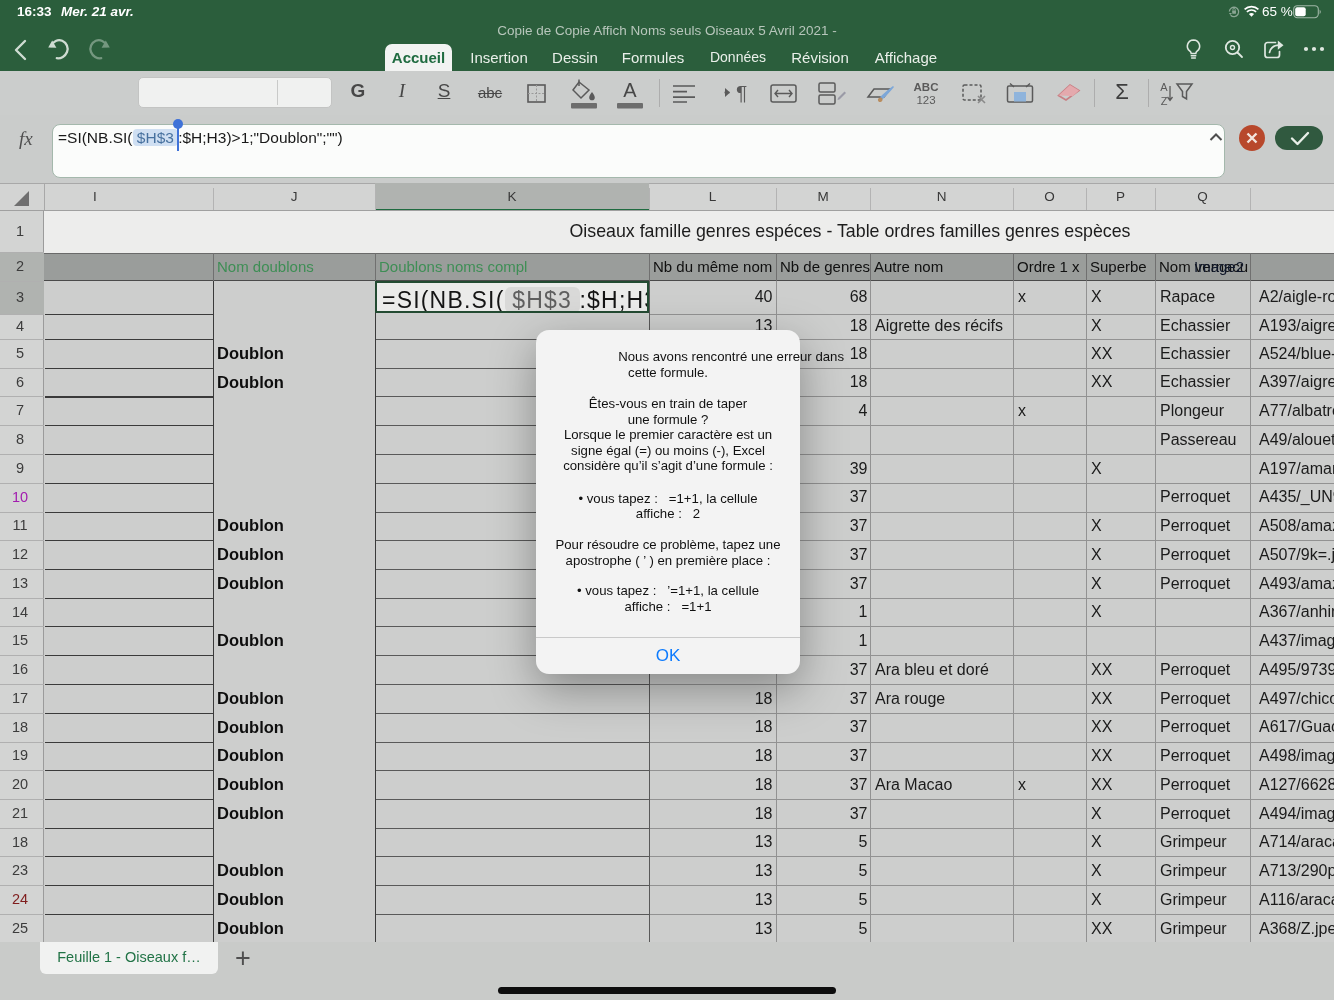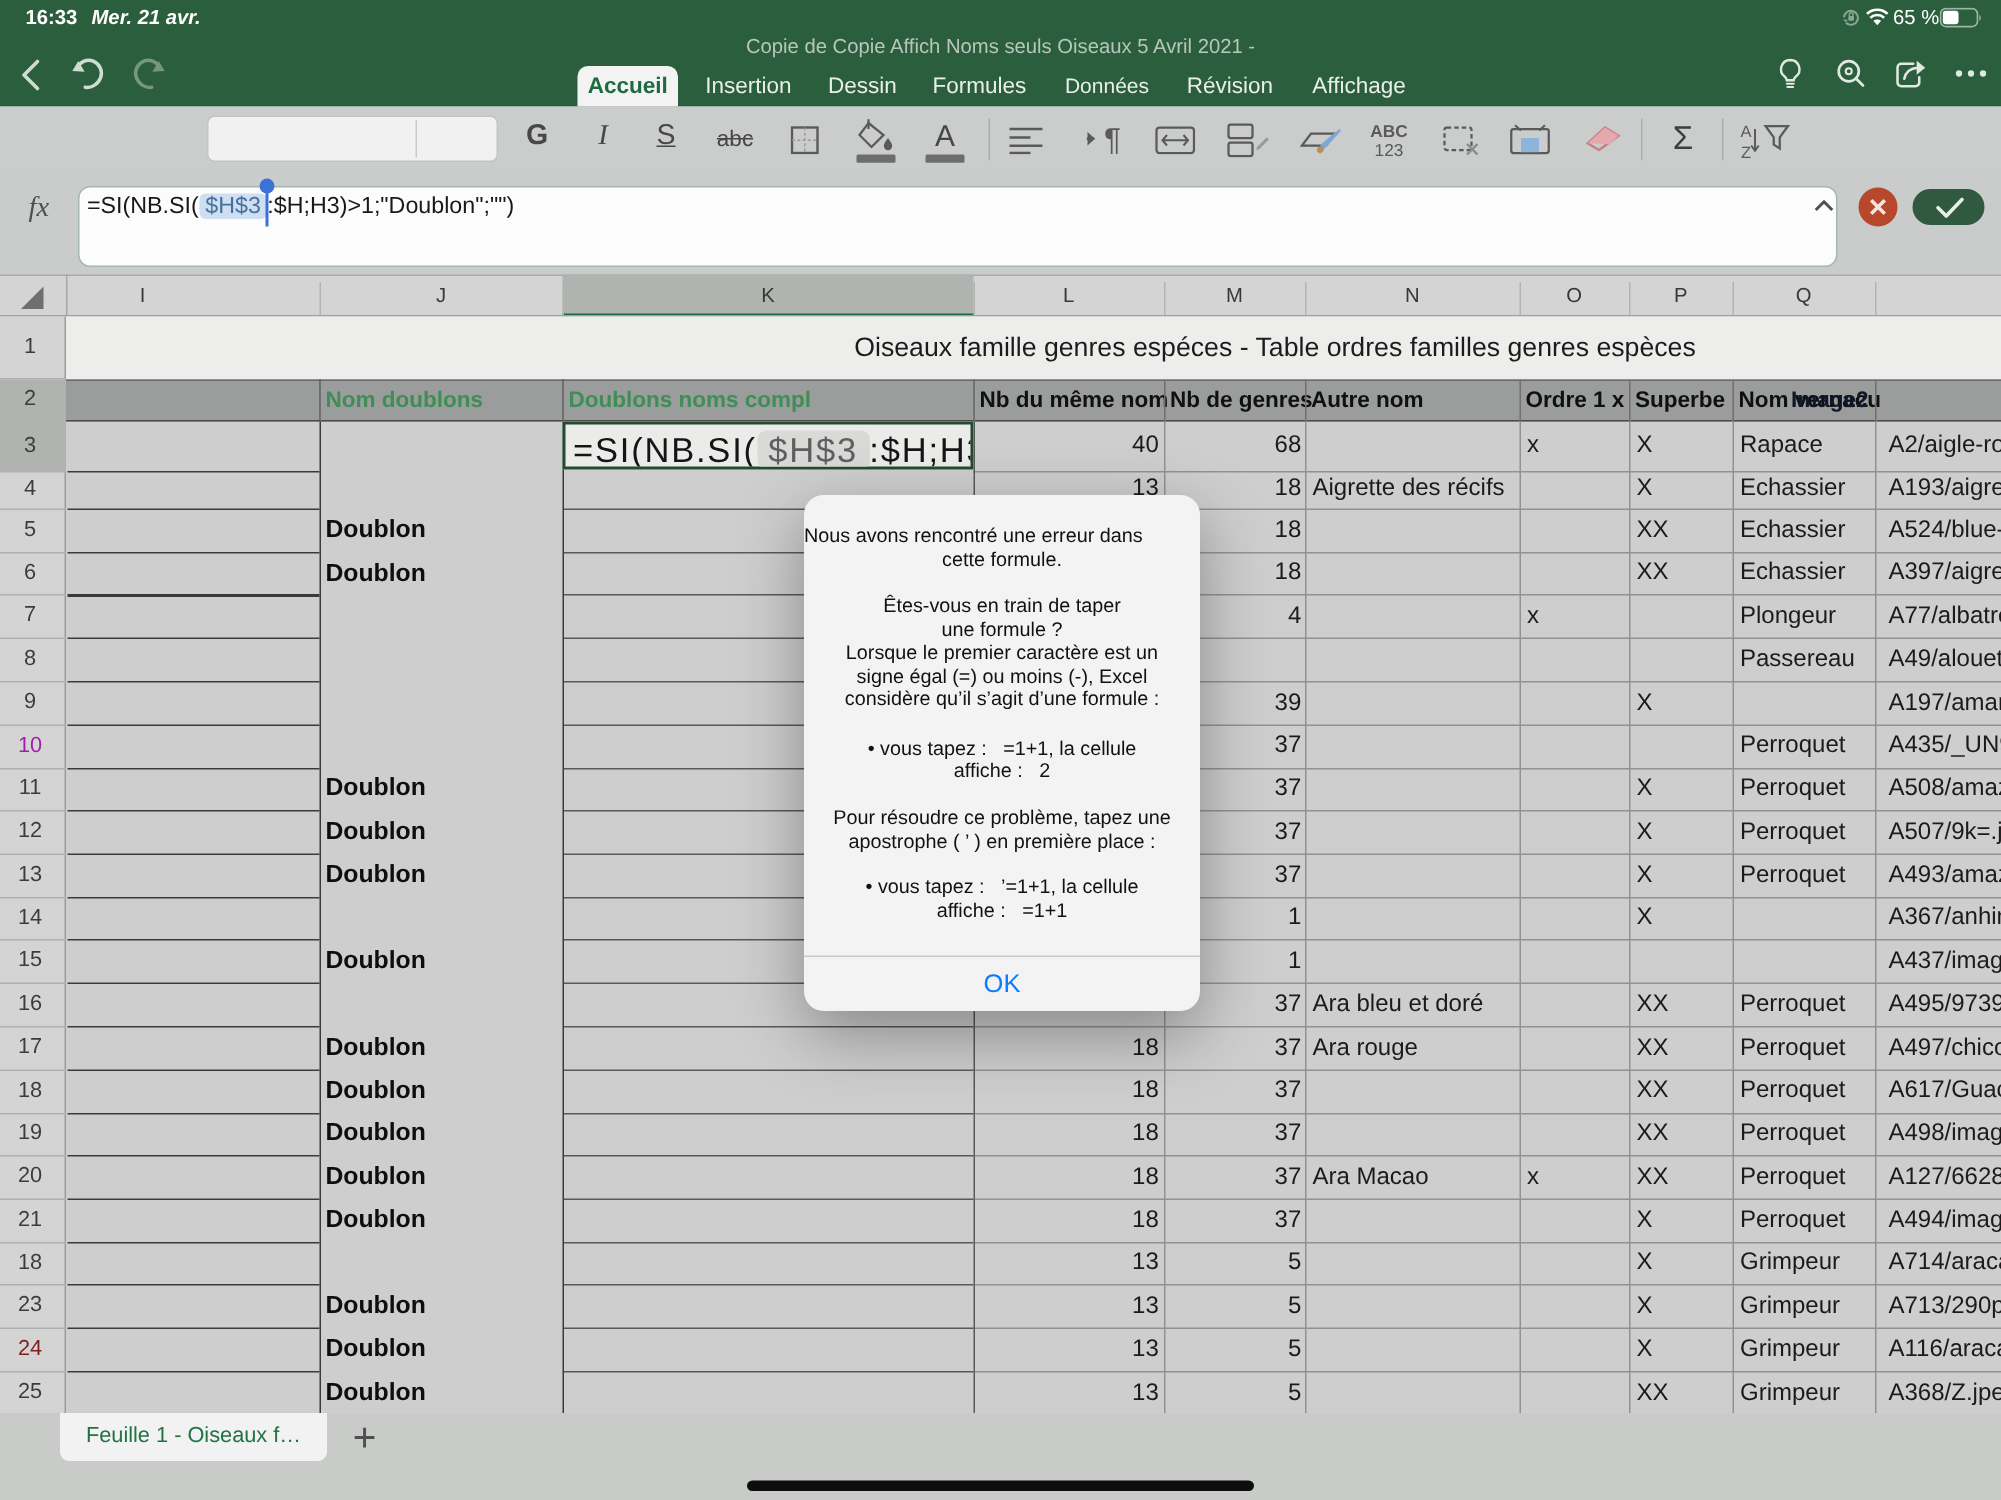--- a/index.html
+++ b/index.html
@@ -2,21 +2,21 @@
 <html><head><meta charset="utf-8"><style>
 *{margin:0;padding:0;box-sizing:border-box;}
 html,body{width:1334px;height:1000px;overflow:hidden;}
 body{font-family:"Liberation Sans",sans-serif;position:relative;background:#c9cbc9;}
 .a{position:absolute;}
 .ln{position:absolute;background:#929292;}
 .dk{position:absolute;background:#3a3a3a;}
 .num{position:absolute;font-size:16px;color:#1b1b1b;text-align:right;}
 .txt{position:absolute;font-size:16px;color:#1b1b1b;white-space:nowrap;}
 .dbl{position:absolute;font-weight:bold;font-size:16.5px;color:#0e0e0e;white-space:nowrap;}
-.h2{position:absolute;font-weight:bold;font-size:15px;color:#101010;white-space:nowrap;}
+.h2{position:absolute;font-weight:normal;font-size:15px;color:#101010;white-space:nowrap;}
 </style></head><body>
 <div class="a" style="left:0;top:0;width:1334px;height:71px;background:#2b5e3c;"></div>
 <div class="a" style="left:17px;top:4px;font-size:13.5px;font-weight:bold;color:#fff;">16:33</div>
 <div class="a" style="left:61px;top:4px;font-size:13.5px;font-weight:600;color:#fff;font-style:italic;">Mer. 21 avr.</div>
 <svg class="a" style="left:1227px;top:5px;opacity:.45;" width="14" height="14" viewBox="0 0 15 15">
     <path d="M2.5 7a5 5 0 1 1 1.4 3.9" fill="none" stroke="#fff" stroke-width="1.4"></path>
     <path d="M2 8.5 L3.6 10.6 L5.3 8.7" fill="#fff"></path>
     <rect x="5.6" y="6" width="4" height="3.4" rx="0.6" fill="#fff"></rect>
     <path d="M6.3 6V5a1.3 1.3 0 0 1 2.6 0v1" fill="none" stroke="#fff" stroke-width="1"></path>
   </svg>
@@ -442,21 +442,21 @@
 <div class="dbl" style="left:217px;top:918.9px;">Doublon</div>
 <div class="num" style="left:650px;top:919.6px;width:122.5px;">13</div>
 <div class="num" style="left:776px;top:919.6px;width:91.5px;">5</div>
 <div class="txt" style="left:1091px;top:919.6px;">XX</div>
 <div class="txt" style="left:1160px;top:919.6px;">Grimpeur</div>
 <div class="txt" style="left:1259px;top:919.6px;">A368/Z.jpeg</div>
 <div class="a" style="left:375px;top:280.8px;width:274px;height:32.69999999999999px;background:#ebebea;border:2.5px solid #234b32;overflow:hidden;">
     <div style="position:absolute;left:5px;top:4.5px;font-size:23px;letter-spacing:1.2px;color:#151515;white-space:pre;">=SI(NB.SI(<span style="background:#d9d9d8;border-radius:6px;color:#5f5f5f;"> $H$3 </span>:$H;H3)&gt;1</div>
   </div>
 <div class="a" style="left:536px;top:330px;width:264px;height:344px;background:#f3f3f3;border-radius:13px;box-shadow:0 15px 45px rgba(0,0,0,.34);"></div>
-<div class="a" style="left:536px;top:349.0px;width:308px;text-align:left;font-size:13.2px;color:#111;">Nous avons rencontré une erreur dans</div>
+<div class="a" style="left:536px;top:349.0px;width:308px;text-align:right;font-size:13.2px;color:#111;">Nous avons rencontré une erreur dans</div>
 <div class="a" style="left:536px;top:364.5px;width:264px;text-align:center;font-size:13.2px;color:#111;">cette formule.</div>
 <div class="a" style="left:536px;top:395.5px;width:264px;text-align:center;font-size:13.2px;color:#111;">Êtes-vous en train de taper</div>
 <div class="a" style="left:536px;top:411.5px;width:264px;text-align:center;font-size:13.2px;color:#111;">une formule ?</div>
 <div class="a" style="left:536px;top:427.0px;width:264px;text-align:center;font-size:13.2px;color:#111;">Lorsque le premier caractère est un</div>
 <div class="a" style="left:536px;top:442.5px;width:264px;text-align:center;font-size:13.2px;color:#111;">signe égal (=) ou moins (-), Excel</div>
 <div class="a" style="left:536px;top:458.0px;width:264px;text-align:center;font-size:13.2px;color:#111;">considère qu’il s’agit d’une formule :</div>
 <div class="a" style="left:536px;top:490.5px;width:264px;text-align:center;font-size:13.2px;color:#111;">• vous tapez :&nbsp;&nbsp; =1+1, la cellule</div>
 <div class="a" style="left:536px;top:505.5px;width:264px;text-align:center;font-size:13.2px;color:#111;">affiche :&nbsp;&nbsp; 2</div>
 <div class="a" style="left:536px;top:537.0px;width:264px;text-align:center;font-size:13.2px;color:#111;">Pour résoudre ce problème, tapez une</div>
 <div class="a" style="left:536px;top:552.5px;width:264px;text-align:center;font-size:13.2px;color:#111;">apostrophe ( ’ ) en première place :</div>

